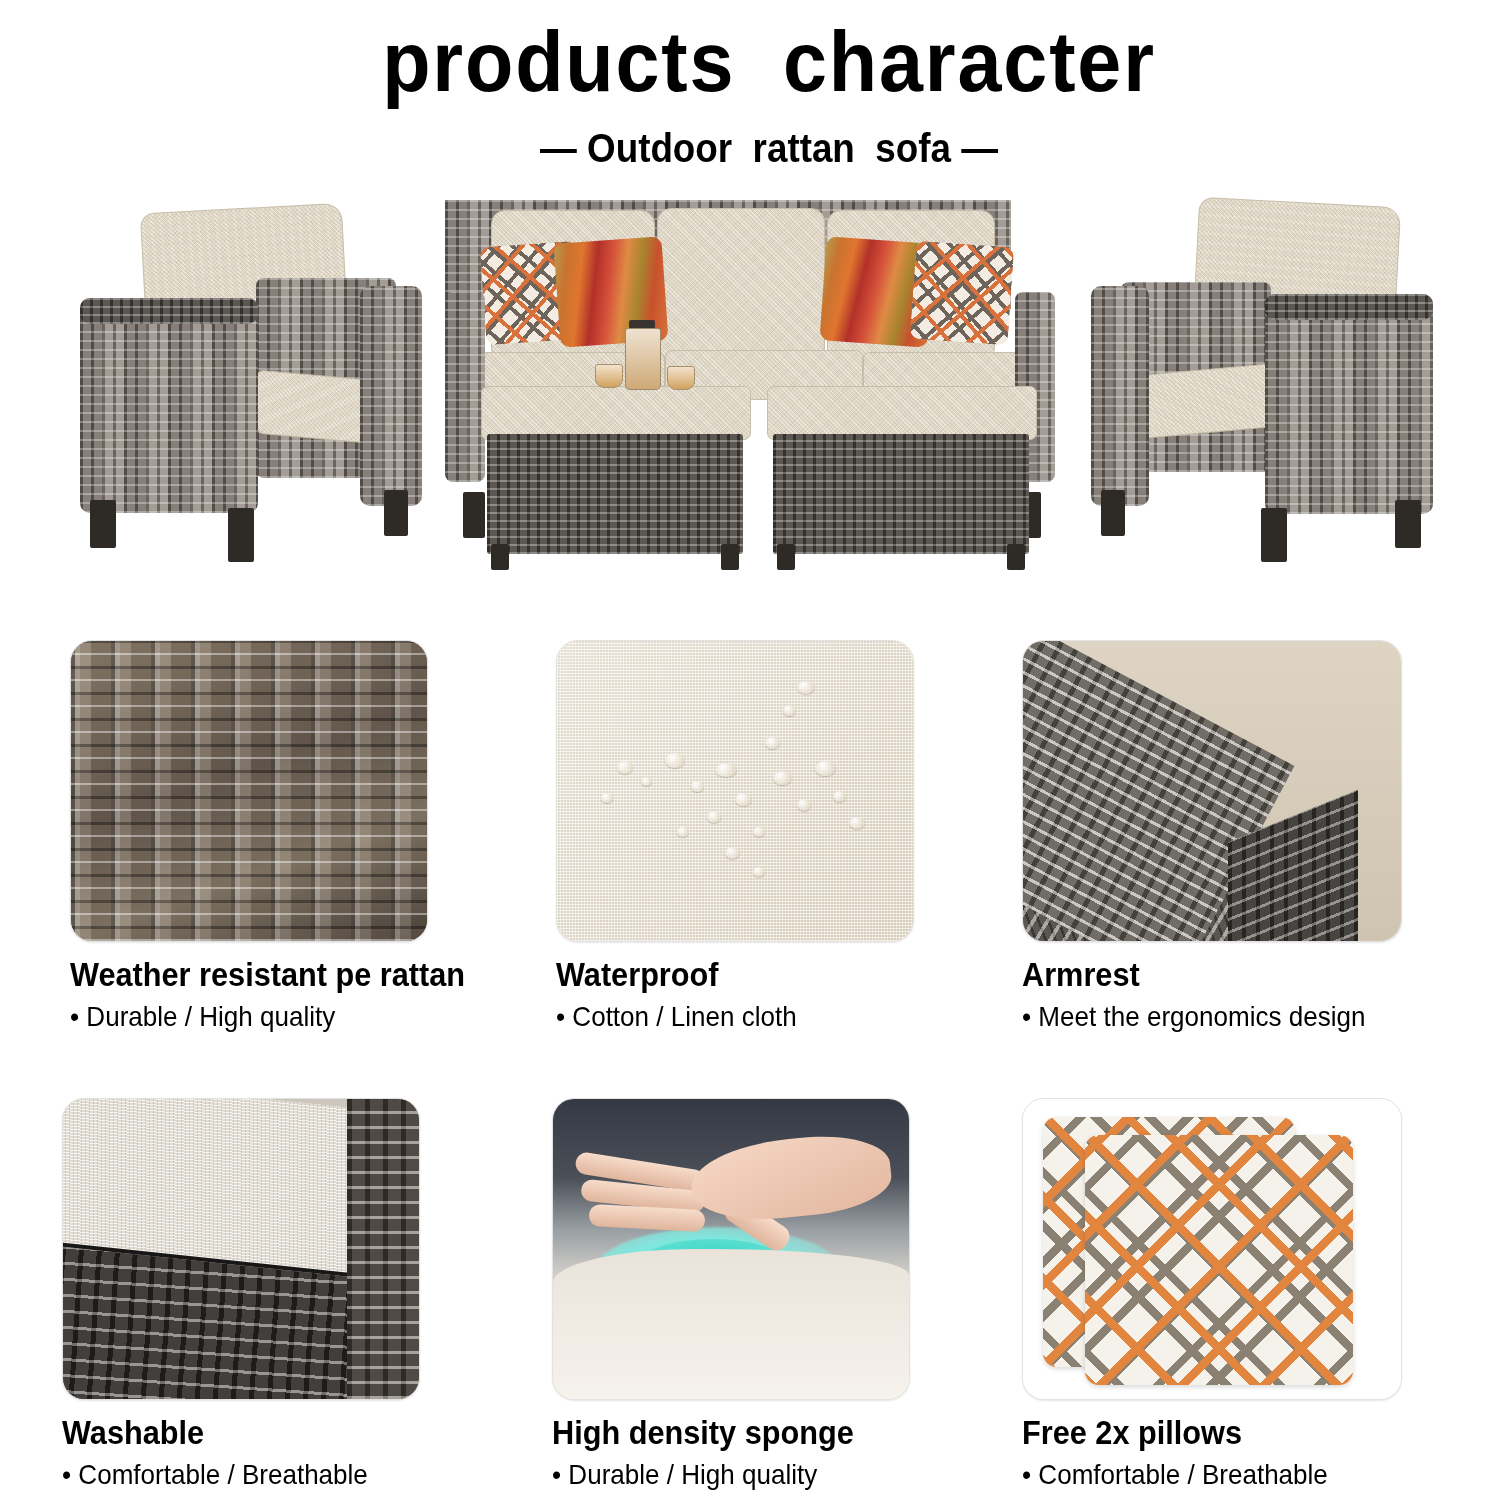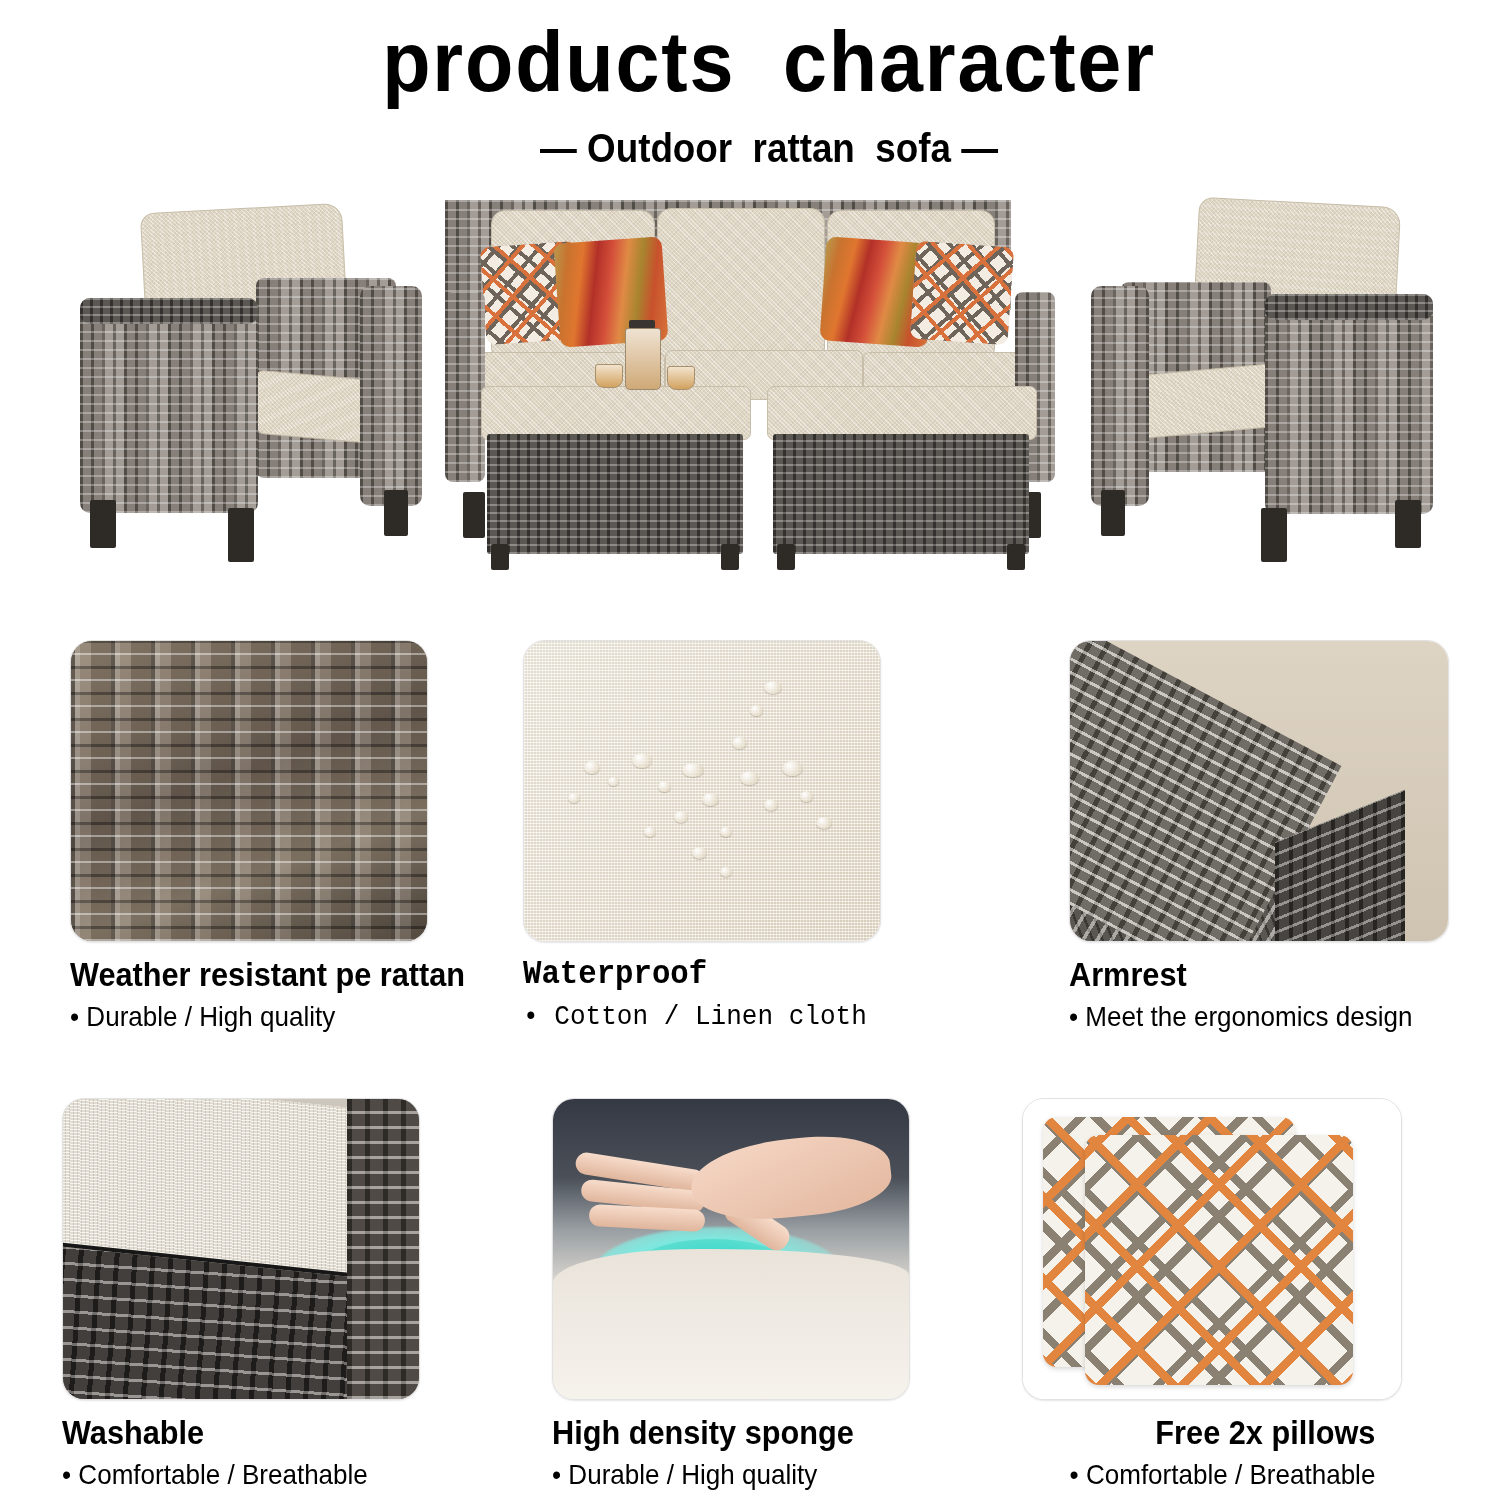--- a/index.html
+++ b/index.html
@@ -289,21 +289,21 @@
   <div class="frow">
 
     <div class="cell" style="left:62px;margin-left:8px;">
       <div class="tile">
         <div class="tex-rattan"></div>
       </div>
       <div class="feat-title">Weather resistant pe rattan</div>
       <div class="feat-sub">• Durable / High quality</div>
     </div>
 
-    <div class="cell" style="left:523px;font-family:Liberation Mono, monospace;">
+    <div class="cell" style="left:556px;">
       <div class="tile">
         <div class="tex-linen"></div>
         <div class="drop" style="left:60px;top:120px;width:16px;height:13px;"></div>
         <div class="drop" style="left:84px;top:136px;width:11px;height:9px;"></div>
         <div class="drop" style="left:108px;top:112px;width:20px;height:15px;"></div>
         <div class="drop" style="left:134px;top:140px;width:13px;height:11px;"></div>
         <div class="drop" style="left:158px;top:122px;width:22px;height:14px;"></div>
         <div class="drop" style="left:150px;top:170px;width:14px;height:12px;"></div>
         <div class="drop" style="left:178px;top:152px;width:17px;height:13px;"></div>
         <div class="drop" style="left:196px;top:186px;width:12px;height:10px;"></div>
@@ -317,21 +317,21 @@
         <div class="drop" style="left:292px;top:176px;width:16px;height:12px;"></div>
         <div class="drop" style="left:120px;top:186px;width:12px;height:10px;"></div>
         <div class="drop" style="left:168px;top:206px;width:15px;height:12px;"></div>
         <div class="drop" style="left:196px;top:226px;width:12px;height:10px;"></div>
         <div class="drop" style="left:44px;top:152px;width:12px;height:10px;"></div>
       </div>
       <div class="feat-title">Waterproof</div>
       <div class="feat-sub">• Cotton  / Linen cloth</div>
     </div>
 
-    <div class="cell" style="left:1069px;">
+    <div class="cell" style="left:1022px;">
       <div class="tile" style="width:378px;">
         <div class="tex-armrest"></div>
         <div class="arm-side"></div>
         <div class="arm-top"></div>
         <div class="arm-front"></div>
       </div>
       <div class="feat-title">Armrest</div>
       <div class="feat-sub">• Meet the ergonomics design</div>
     </div>
   </div>
@@ -360,21 +360,21 @@
           <div class="finger" style="left:10px;top:58px;width:124px;transform:rotate(6deg);"></div>
           <div class="finger" style="left:18px;top:80px;width:116px;transform:rotate(3deg);"></div>
           <div class="finger" style="left:150px;top:84px;width:72px;height:26px;transform:rotate(34deg);"></div>
           <div class="palm"></div>
         </div>
       </div>
       <div class="feat-title">High density sponge</div>
       <div class="feat-sub">• Durable / High quality</div>
     </div>
 
-    <div class="cell" style="left:1022px;text-align:right;">
+    <div class="cell" style="left:1022px;">
       <div class="tile" style="width:378px;">
         <div class="tex-pillows"></div>
         <div class="pw" style="left:20px;top:18px;width:252px;height:250px;"></div>
         <div class="pw" style="left:62px;top:36px;width:268px;height:250px;"></div>
       </div>
       <div class="feat-title">Free 2x pillows</div>
       <div class="feat-sub">• Comfortable / Breathable</div>
     </div>
   </div>
 </div>

